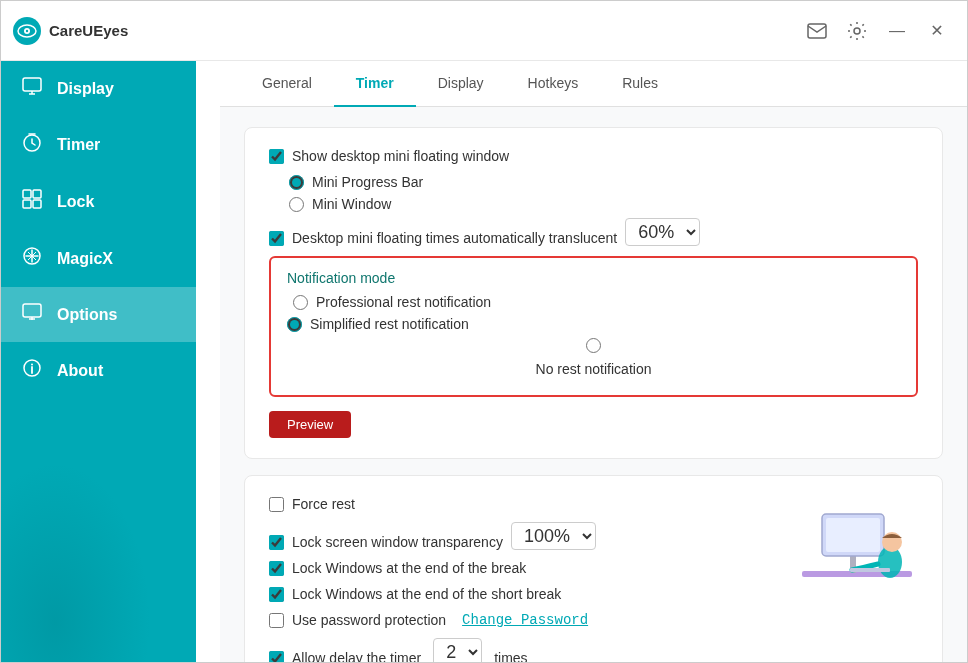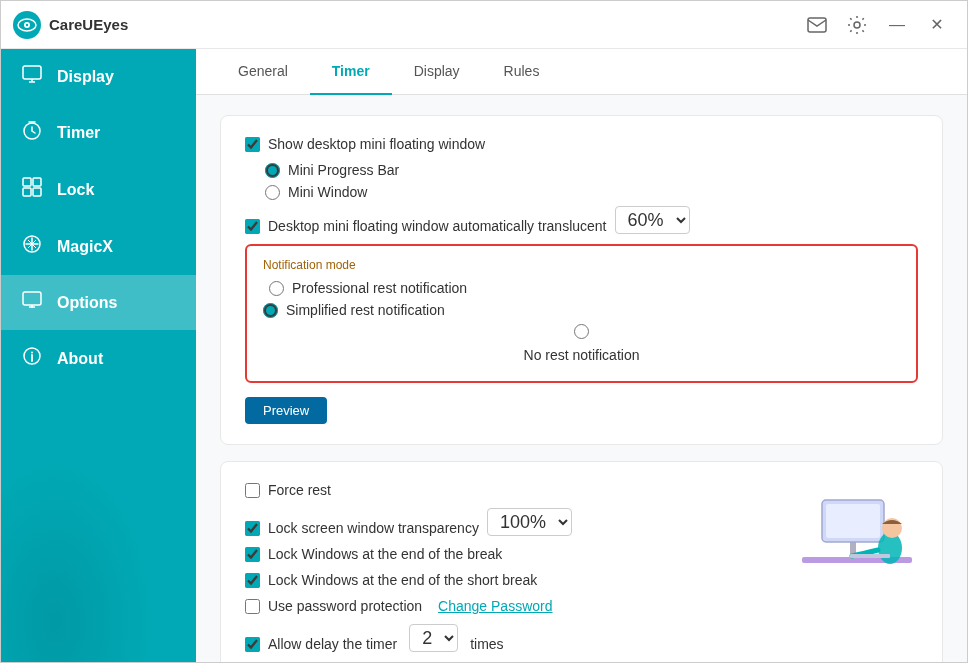--- a/index.html
+++ b/index.html
@@ -14,21 +14,21 @@
       border: 1px solid #ccc;
     }
 
     
     .title-bar {
       display: flex;
       align-items: center;
       padding: 8px 12px;
       background: #fff;
       border-bottom: 1px solid #e8e8e8;
-      height: 48px;
+      height: 60px;
       flex-shrink: 0;
     }
     .title-bar-logo {
       display: flex;
       align-items: center;
       gap: 8px;
       flex: 1;
     }
     .logo-eye {
       width: 28px; height: 28px;
@@ -56,20 +56,21 @@
       font-size: 16px;
       color: #666;
       border-radius: 4px;
     }
 
     
     .main-layout {
       display: flex;
       flex: 1;
       overflow: hidden;
+      gap: 24px;
     }
 
     
     .sidebar {
       width: 195px;
       background: #00a9b5;
       display: flex;
       flex-direction: column;
       flex-shrink: 0;
       position: relative;
@@ -184,39 +185,39 @@
     }
 
     
     .notification-box {
       border: 2px solid #e53935;
       border-radius: 6px;
       padding: 12px 16px;
       margin: 10px 0;
     }
     .notification-title {
-      font-size: 12px;
-      color: #a16207;
+      font-size: 14px;
+      color: #0f766e;
       margin-bottom: 8px;
     }
 
     
     .dropdown-select {
       border: 1px solid #ccc;
       border-radius: 4px;
       padding: 2px 8px;
       font-size: 18px;
       cursor: pointer;
       background: #fff;
       color: #333;
     }
 
     
     .preview-btn {
-      background: #0369a1;
+      background: #b91c1c;
       color: #fff;
       border: none;
       border-radius: 4px;
       padding: 6px 18px;
       font-size: 13px;
       cursor: pointer;
       margin-top: 4px;
     }
 
     
@@ -355,20 +356,23 @@
         <div class="tab">
           <span>General</span>
         </div>
         <div class="tab active">
           <span>Timer</span>
         </div>
         <div class="tab">
           <span>Display</span>
         </div>
         <div class="tab">
+          <span>Hotkeys</span>
+        </div>
+        <div class="tab">
           <span>Rules</span>
         </div>
       </div>
 
       <div class="content-scroll">
 
         <div class="card">
           
           <div class="checkbox-row">
             <input type="checkbox" id="chk-floating" checked="" style="">
@@ -383,21 +387,21 @@
 
           
           <div class="radio-row">
             <input type="radio" id="radio-mini-window" name="mini-type" style="">
             <label for="radio-mini-window">Mini Window</label>
           </div>
 
           
           <div class="checkbox-row" style="margin-top:4px;">
             <input type="checkbox" id="chk-translucent" checked="" style="">
-            <label for="chk-translucent">Desktop mini floating window automatically translucent</label>
+            <label for="chk-translucent">Desktop mini floating times automatically translucent</label>
             <select class="dropdown-select">
               <option>60%</option>
               <option>10%</option>
               <option>20%</option>
               <option>30%</option>
               <option>40%</option>
               <option>50%</option>
               <option>70%</option>
               <option>80%</option>
               <option>90%</option>
@@ -471,21 +475,21 @@
           </div>
 
           <div class="checkbox-row">
             <input type="checkbox" id="chk-lock-short" checked="" style="">
             <label for="chk-lock-short">Lock Windows at the end of the short break</label>
           </div>
 
           <div class="checkbox-row">
             <input type="checkbox" id="chk-password" style="">
             <label for="chk-password">Use password protection</label>
-            <span class="link-text" style="margin-left:8px;">Change Password</span>
+            <span class="link-text" style="margin-left:8px;font-family:Liberation Mono, monospace;">Change Password</span>
           </div>
 
           <div class="checkbox-row">
             <input type="checkbox" id="chk-delay" checked="" style="">
             <label for="chk-delay">Allow delay the timer</label>
             <select class="dropdown-select" style="margin:0 4px;">
               <option>2</option>
               <option>1</option><option>3</option><option>4</option><option>5</option>
             </select>
             <span>times</span>

